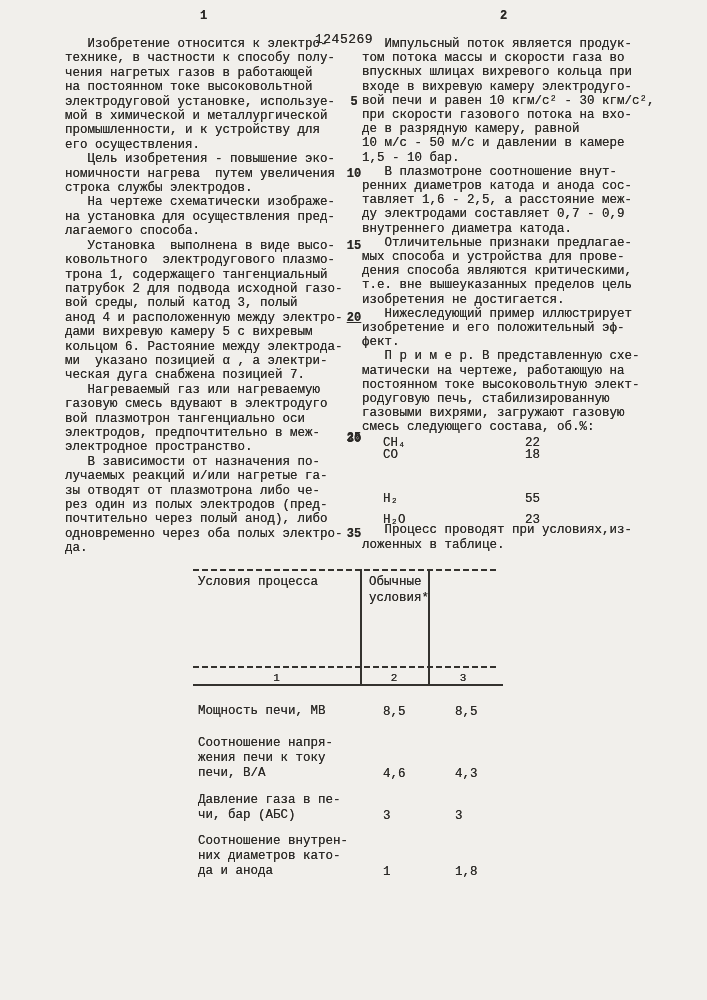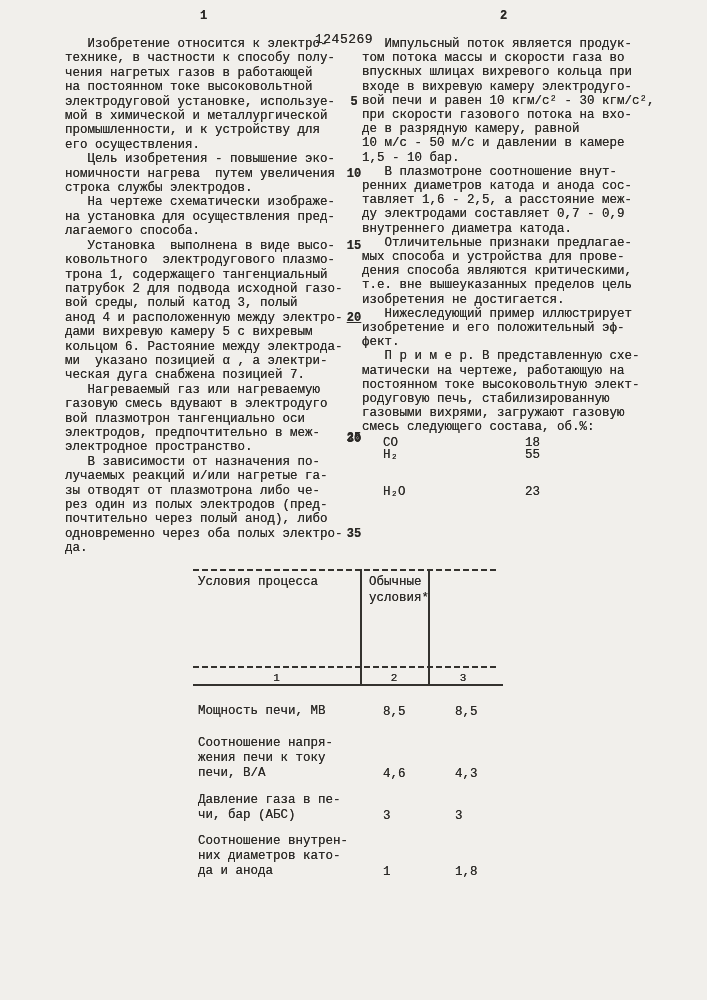--- a/index.html
+++ b/index.html
@@ -44,21 +44,21 @@
   .mnum:nth-of-type(4){top:311px;text-decoration:underline;}
   .mnum:nth-of-type(5){top:383px;margin-top:48px;}
   .mnum:nth-of-type(6){top:432px;}
   .mnum:nth-of-type(7){top:527px;}
 
   
   #gas{position:absolute;left:362px;top:436px;width:302px;height:96px;font-size:12.5px;}
   .gas-row{position:absolute;left:0;width:100%;height:15px;}
   .gas-row:nth-child(1){top:0;}
   .gas-row:nth-child(2){top:12px;}
-  .gas-row:nth-child(3){top:49px;}
+  .gas-row:nth-child(3){top:56px;}
   .gas-row:nth-child(4){top:77px;}
   .gas-formula{position:absolute;left:21px;}
   .gas-value{position:absolute;left:163px;}
 
   
   #cond-table{position:absolute;left:193px;top:557px;width:306px;height:312px;font-size:12.5px;margin-top:12px;}
   .dashline{
     position:absolute;left:0;width:305px;height:2px;
     background:repeating-linear-gradient(90deg,#34322e 0 6px,rgba(0,0,0,0) 6px 9px);
   }
@@ -163,33 +163,39 @@
   <span class="mnum txt">5</span>
   <span class="mnum txt">10</span>
   <span class="mnum txt">15</span>
   <span class="mnum txt">20</span>
   <span class="mnum txt">25</span>
   <span class="mnum txt">30</span>
   <span class="mnum txt">35</span>
 
   <div id="gas">
     <div class="gas-row">
+      <span class="gas-formula txt">CH₄</span>
+      <span class="gas-value txt">22</span>
+    </div>
+    <div class="gas-row">
       <span class="gas-formula txt">CO</span>
       <span class="gas-value txt">18</span>
     </div>
     <div class="gas-row">
       <span class="gas-formula txt">H₂</span>
       <span class="gas-value txt">55</span>
     </div>
     <div class="gas-row">
       <span class="gas-formula txt">H₂O</span>
       <span class="gas-value txt">23</span>
     </div>
   </div>
 
+  <div id="right-tail" class="txt">   Процесс проводят при условиях,из-
+ложенных в таблице.</div>
 
   <div id="cond-table">
     <div id="t-dash-top" class="dashline"></div>
     <div id="v1" class="vline"></div>
     <div id="v2" class="vline"></div>
 
     <div id="th-col1" class="th txt">Условия процесса</div>
     <div id="th-col2" class="th txt">Обычные
 условия*</div>
 

